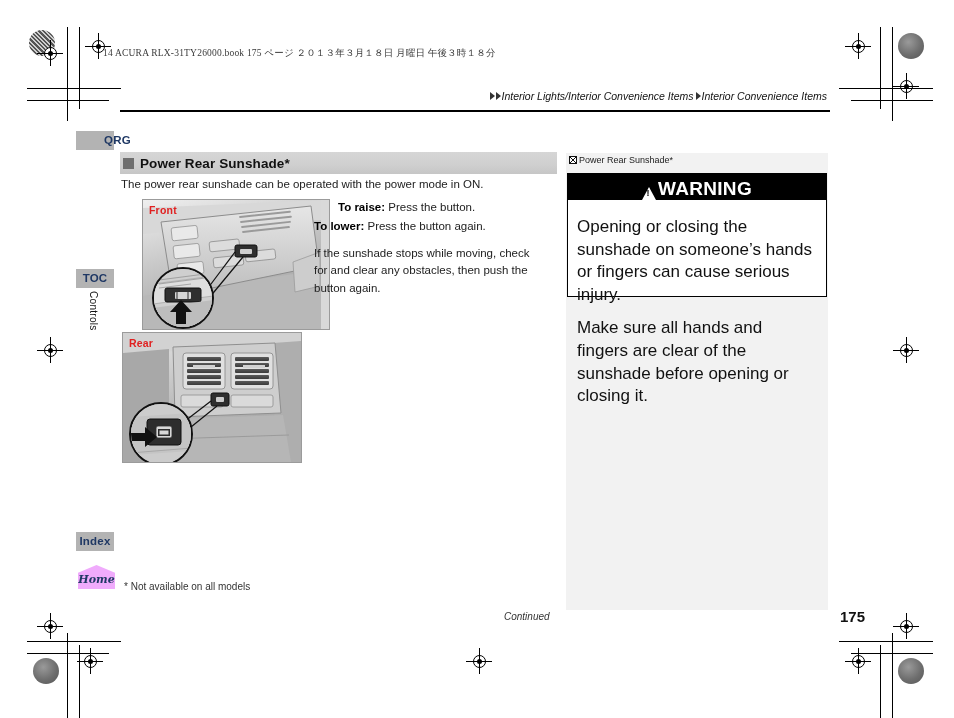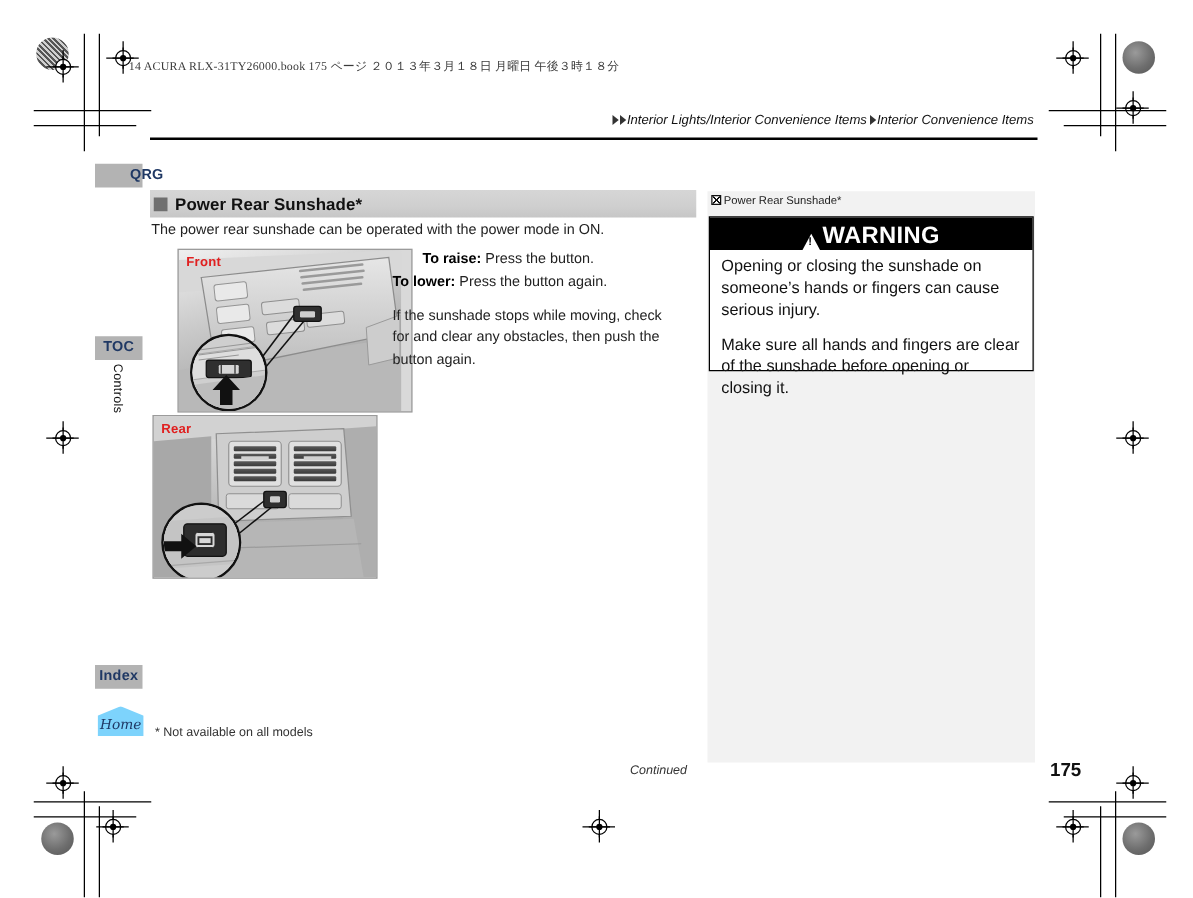--- a/index.html
+++ b/index.html
@@ -100,26 +100,26 @@
     line-height: 19px;
     letter-spacing: 0.2px;
   }
   #tab-qrg   { left: 76px; top: 131px; width: 38px; height: 19px; padding-left: 28px; }
   #tab-toc   { left: 76px; top: 269px; width: 38px; height: 19px; }
   #tab-index { left: 76px; top: 532px; width: 38px; height: 19px; text-align: center; }
 
   #tab-home {
     position: absolute;
     left: 78px; top: 565px; width: 37px; height: 24px;
-    background: #7dd3fc;
+    background: #f0abfc;
     clip-path: polygon(50% 0%, 100% 32%, 100% 100%, 0% 100%, 0% 32%);
     color: #1f3864;
     font-family: "DejaVu Serif", serif;
     font-style: italic;
-    font-weight: normal;
+    font-weight: bold;
     font-size: 11px;
     text-align: center;
     line-height: 30px;
   }
 
   .sidelabel {
     position: absolute;
     left: 88px; top: 291px;
     font-size: 10px;
     color: #111;
@@ -225,22 +225,22 @@
     position: absolute;
     left: -2.5px; top: 2px;
     font-size: 9px; font-weight: bold;
     color: #000; line-height: 1;
   }
   .warnbar .wtxt {
     color: #fff; font-weight: bold; font-size: 19px;
     letter-spacing: 0.3px;
   }
   .warnbody {
-    padding: 4px 9px 0 9px;
-    font-size: 13px; line-height: 1.33; color: #111;
+    padding: 16px 9px 0 9px;
+    font-size: 17px; line-height: 1.33; color: #111;
   }
   .warnbody p { margin: 0 0 11px 0; }
 
   
   .footnote {
     position: absolute; left: 124px; top: 581px;
     font-size: 10px; color: #333;
   }
   .continued {
     position: absolute; left: 504px; top: 611px;

